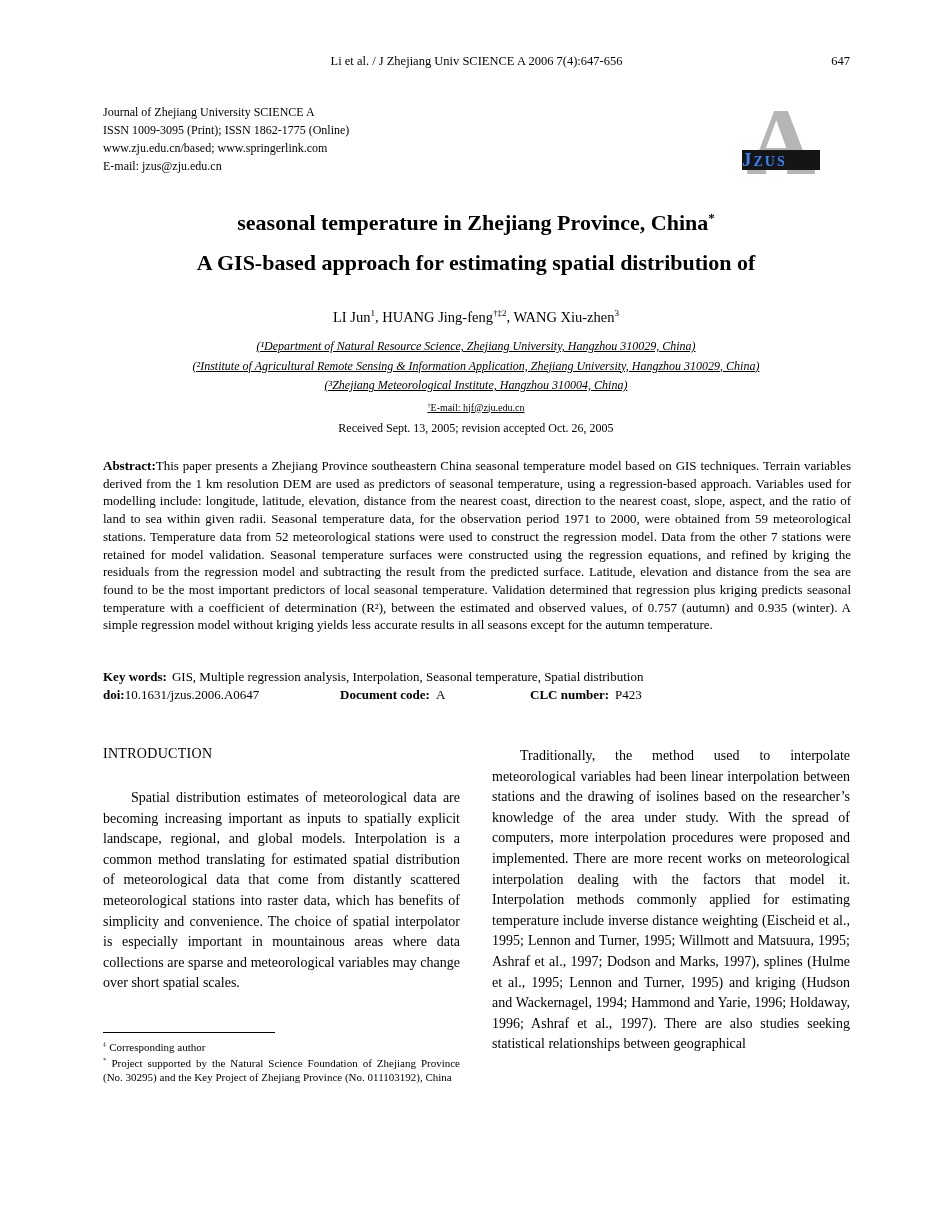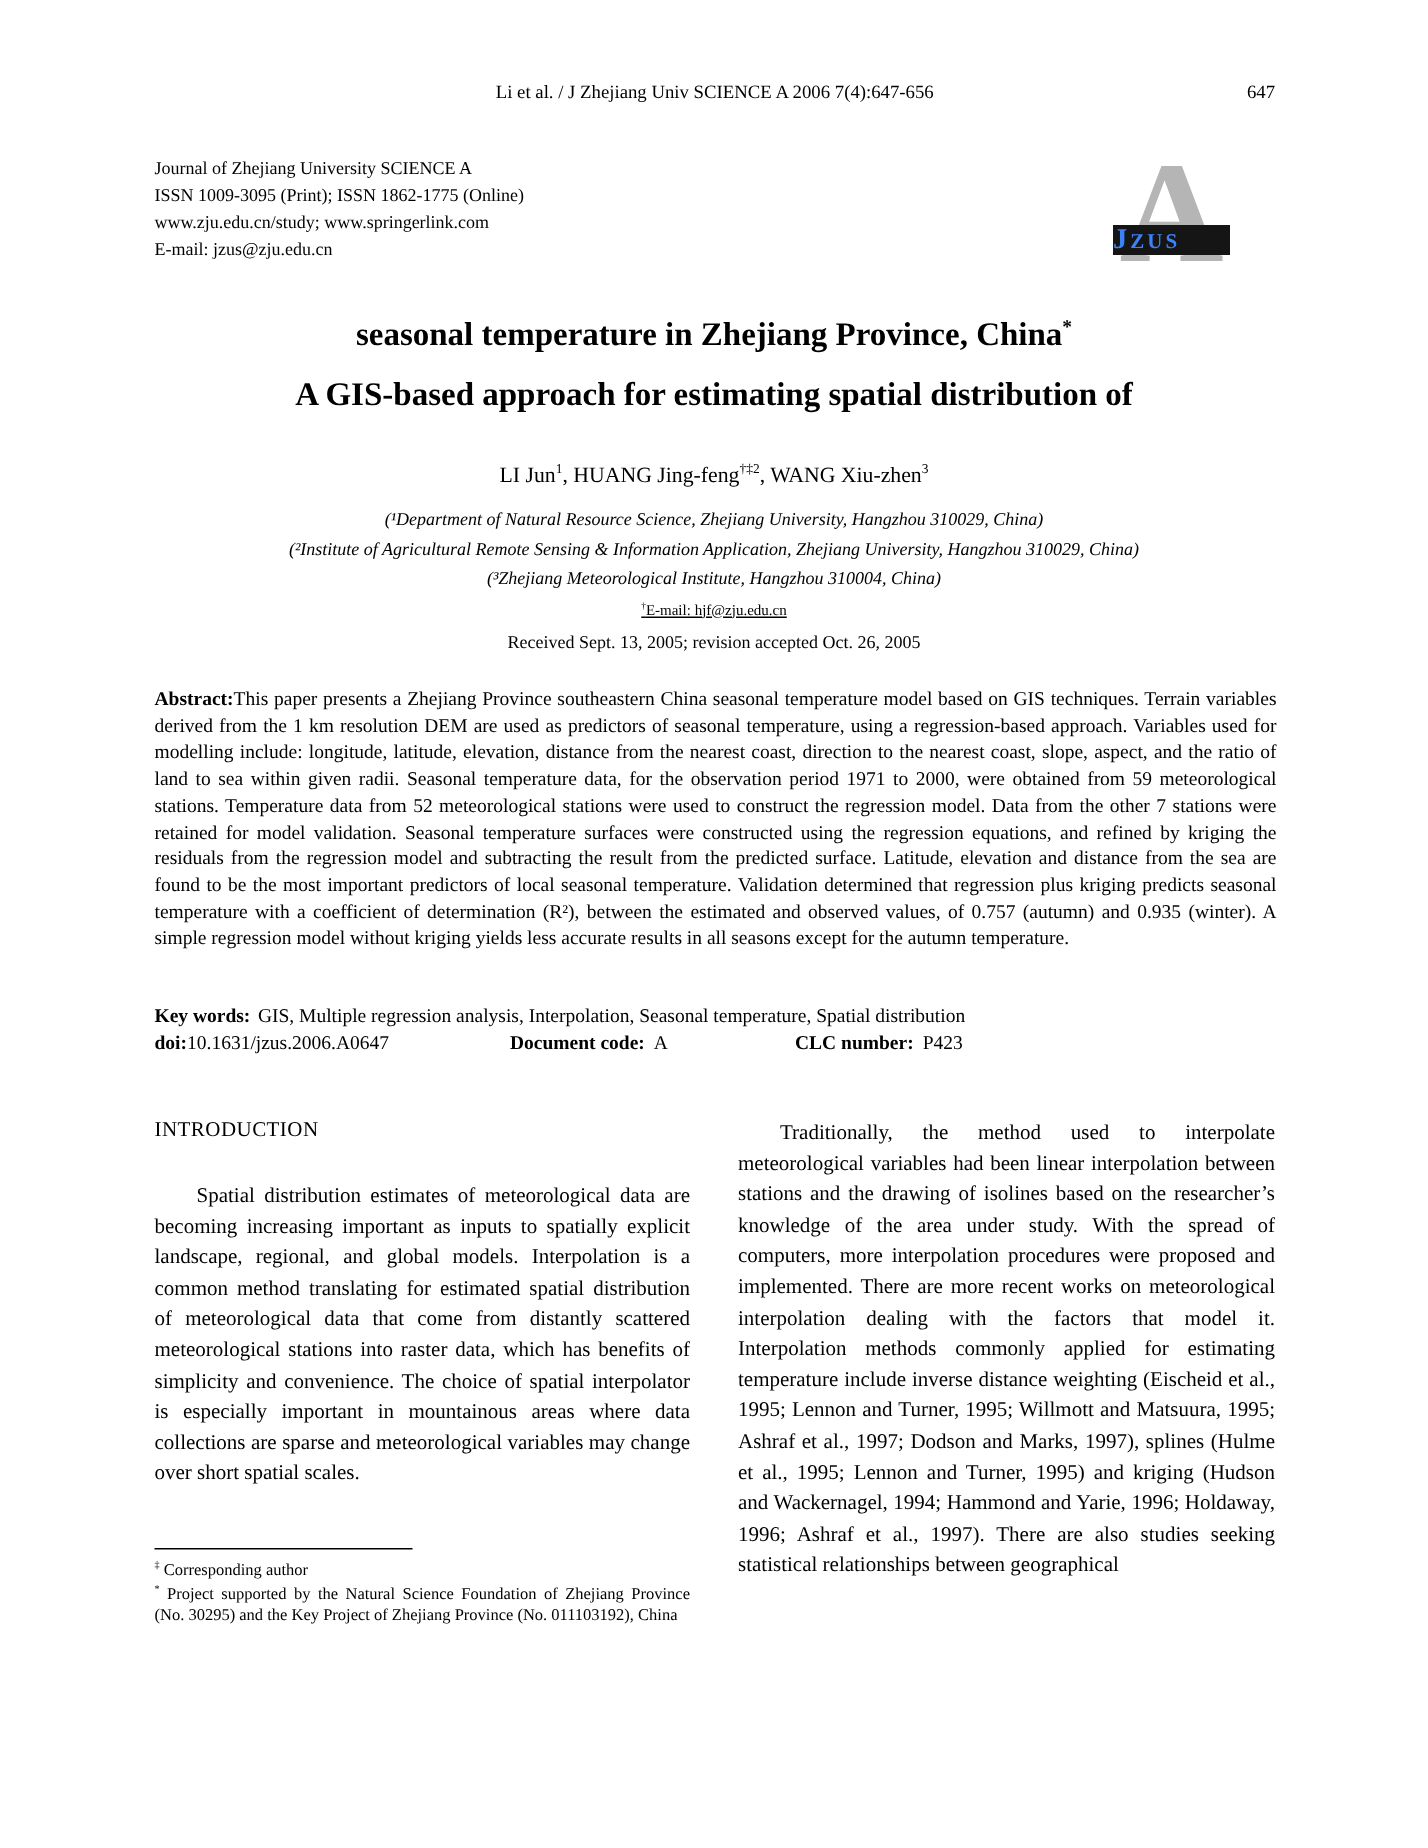--- a/index.html
+++ b/index.html
@@ -55,21 +55,21 @@
   .authors {
     position:absolute; top:309px; left:76px; width:800px;
     text-align:center; font-size:14.5px;
   }
 
   
   .affiliations {
     position:absolute; top:337px; left:76px; width:800px;
     text-align:center; font-size:12px; line-height:19.5px;
   }
-  .aff-line { font-style:italic; }
+  .aff-line { font-style:italic;text-decoration:underline; }
   .email-line { font-size:10px; margin-top:2px;text-decoration:underline; }
   .received-line { font-size:12px; margin-top:2px; }
 
   
   .abstract {
     position:absolute; top:457px; left:103px; width:748px;
     font-size:13px; line-height:17.7px; text-align:justify;
   }
   .abstract b { }
 
@@ -116,21 +116,21 @@
 <body>
 
 <div class="page">
 
   <div class="running-header">Li et al. / J Zhejiang Univ SCIENCE A  2006 7(4):647-656</div>
   <div class="page-number">647</div>
 
   <div class="journal-info">
     <div>Journal of Zhejiang University SCIENCE A</div>
     <div>ISSN 1009-3095 (Print); ISSN 1862-1775 (Online)</div>
-    <div>www.zju.edu.cn/study; www.springerlink.com</div>
+    <div>www.zju.edu.cn/based; www.springerlink.com</div>
     <div>E-mail: jzus@zju.edu.cn</div>
   </div>
 
   <div class="logo">
     <div class="logo-letter">A</div>
     <div class="logo-bar">
       <span>JZUS</span>
     </div>
   </div>
 

